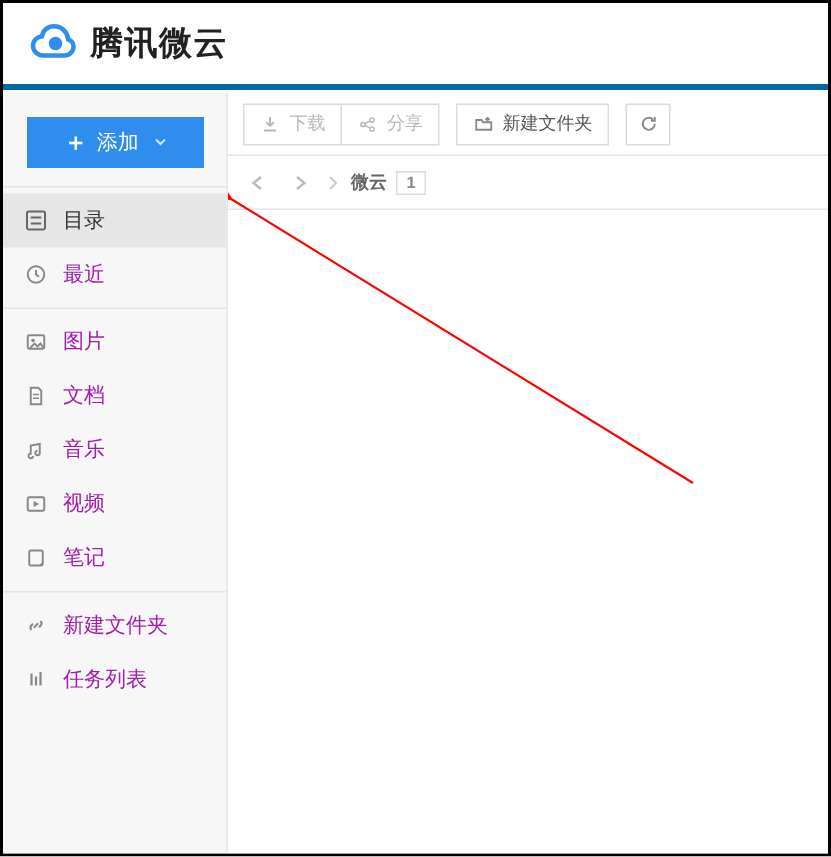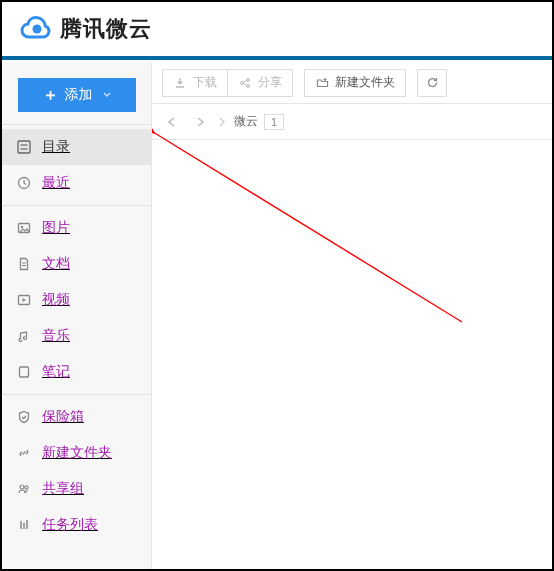--- a/index.html
+++ b/index.html
@@ -7,38 +7,38 @@
   .frame { border: 2px solid #000; width: 554px; height: 571px; position: relative; overflow: hidden; }
   .header { height: 58px; border-bottom: 4px solid #0369a1; display: flex; align-items: center; padding-left: 16px; }
   .logo { display: flex; align-items: center; gap: 8px; }
   .logo-text { font-size: 22px; font-weight: 600; color: #222; letter-spacing: 1px; }
   .body { position: absolute; top: 60px; left: 0; right: 0; bottom: 0; display: flex; }
   .sidebar { width: 150px; background: #f7f7f7; border-right: 1px solid #e5e5e5; display: flex; flex-direction: column; }
   .add-wrap { padding: 16px 0 12px 0; display: flex; justify-content: center; }
   .add-btn { background: #2f8ded; color: #fff; border: none; width: 118px; height: 34px; display: flex; align-items: center; justify-content: center; gap: 6px; font-size: 14px; cursor: pointer; }
   .add-btn .plus { font-size: 16px; font-weight: bold; }
   .add-btn .caret { margin-left: 4px; }
-  .nav-group { border-top: 1px solid #e5e5e5; padding: 4px 0; text-decoration: underline; }
+  .nav-group { border-top: 1px solid #e5e5e5; padding: 4px 0; }
   .nav-group:first-of-type { border-top: none; }
   .nav-item { display: flex; align-items: center; height: 36px; padding: 0 14px; gap: 10px; color: #a21caf; font-size: 14px; cursor: pointer; }
   .nav-item.active { background: #e6e6e6; color: #333; }
   .nav-item .icon { width: 16px; height: 16px; display: inline-flex; align-items: center; justify-content: center; color: #888; }
   .nav-item.active .icon { color: #666; }
   .nav-group.last { border-bottom: none; }
   .main { flex: 1; position: relative; background: #fff; }
   .toolbar { height: 42px; border-bottom: 1px solid #e5e5e5; display: flex; align-items: center; padding: 0 10px; gap: 0; }
   .tbtn { height: 28px; border: 1px solid #dcdcdc; background: #fff; display: flex; align-items: center; gap: 6px; padding: 0 10px; font-size: 12px; color: #b8b8b8; margin-right: -1px; cursor: default; }
   .tbtn.enabled { color: #555; cursor: pointer; }
   .tbtn .ticon { width: 14px; height: 14px; display: inline-flex; align-items: center; justify-content: center; }
   .tbtn-gap { width: 12px; }
   .tbtn.refresh { width: 30px; justify-content: center; padding: 0; }
   .breadcrumb { height: 36px; border-bottom: 1px solid #e5e5e5; display: flex; align-items: center; padding: 0 10px; gap: 8px; font-size: 12px; color: #888; }
   .bc-arrow { width: 20px; height: 20px; display: inline-flex; align-items: center; justify-content: center; color: #bbb; cursor: default; }
   .bc-divider { color: #ccc; }
-  .bc-cur { display: flex; align-items: center; gap: 6px; color: #666; }
+  .bc-cur { display: flex; align-items: center; gap: 6px; color: #666; font-weight: bold; }
   .bc-badge { border: 1px solid #dcdcdc; padding: 0 6px; height: 16px; line-height: 14px; font-size: 11px; color: #888; }
   svg { display: block; }
   .annotation { position: absolute; pointer-events: none; }
 </style>
 </head>
 <body>
 
 <div class="frame">
 
   <div class="header">
@@ -106,72 +106,53 @@
                 <path d="M3.5 1.5h5l2 2v9h-7z" fill="none" stroke="currentColor" stroke-width="1.3"></path>
                 <line x1="5" y1="6" x2="9" y2="6" stroke="currentColor"></line>
                 <line x1="5" y1="8.5" x2="9" y2="8.5" stroke="currentColor"></line>
               </svg>
           </span>
           <span>文档</span>
         </div>
         <div class="nav-item">
           <span class="icon">
             <svg width="14" height="14" viewBox="0 0 14 14">
+                <path d="M5 11a1.5 1.5 0 11-1.5-1.5V4l6-1v6a1.5 1.5 0 11-1.5-1.5" fill="none" stroke="currentColor" stroke-width="1.3"></path>
+              </svg>
+          </span>
+          <span>音乐</span>
+        </div>
+        <div class="nav-item">
+          <span class="icon">
+            <svg width="14" height="14" viewBox="0 0 14 14">
                 <rect x="1.5" y="2.5" width="11" height="9" rx="1" fill="none" stroke="currentColor" stroke-width="1.3"></rect>
                 <path d="M5.5 5v4l3.5-2z" fill="currentColor"></path>
               </svg>
           </span>
           <span>视频</span>
         </div>
         <div class="nav-item">
           <span class="icon">
             <svg width="14" height="14" viewBox="0 0 14 14">
-                <path d="M5 11a1.5 1.5 0 11-1.5-1.5V4l6-1v6a1.5 1.5 0 11-1.5-1.5" fill="none" stroke="currentColor" stroke-width="1.3"></path>
-              </svg>
-          </span>
-          <span>音乐</span>
-        </div>
-        <div class="nav-item">
-          <span class="icon">
-            <svg width="14" height="14" viewBox="0 0 14 14">
                 <rect x="2.5" y="2" width="9" height="10" rx="1" fill="none" stroke="currentColor" stroke-width="1.3"></rect>
                 <path d="M9 12l2-2v2z" fill="currentColor"></path>
               </svg>
           </span>
           <span>笔记</span>
         </div>
       </div>
 
       <div class="nav-group last">
         <div class="nav-item">
           <span class="icon">
             <svg width="14" height="14" viewBox="0 0 14 14">
-                <path d="M7 1.5l4.5 1.8v3.5c0 3-2 5-4.5 5.7C4.5 11.8 2.5 9.8 2.5 6.8V3.3z" fill="none" stroke="currentColor" stroke-width="1.3"></path>
-                <path d="M5 7l1.5 1.5L9 6" fill="none" stroke="currentColor" stroke-width="1.3"></path>
-              </svg>
-          </span>
-          <span>保险箱</span>
-        </div>
-        <div class="nav-item">
-          <span class="icon">
-            <svg width="14" height="14" viewBox="0 0 14 14">
                 <path d="M5.5 8.5l3-3M4 10a2.3 2.3 0 010-3.2l1-1M10 4a2.3 2.3 0 010 3.2l-1 1" fill="none" stroke="currentColor" stroke-width="1.3"></path>
               </svg>
           </span>
           <span>新建文件夹</span>
-        </div>
-        <div class="nav-item">
-          <span class="icon">
-            <svg width="14" height="14" viewBox="0 0 14 14">
-                <circle cx="5" cy="5" r="2" fill="none" stroke="currentColor" stroke-width="1.2"></circle>
-                <circle cx="9.5" cy="5.5" r="1.6" fill="none" stroke="currentColor" stroke-width="1.2"></circle>
-                <path d="M2 11c0-2 1.5-3 3-3s3 1 3 3M8.5 11c0-1.5 1-2.5 2.3-2.5" fill="none" stroke="currentColor" stroke-width="1.2"></path>
-              </svg>
-          </span>
-          <span>共享组</span>
         </div>
         <div class="nav-item">
           <span class="icon">
             <svg width="14" height="14" viewBox="0 0 14 14">
                 <path d="M4 3v8M7 5v6M10 2v9" fill="none" stroke="currentColor" stroke-width="1.5"></path>
               </svg>
           </span>
           <span>任务列表</span>
         </div>
       </div>

